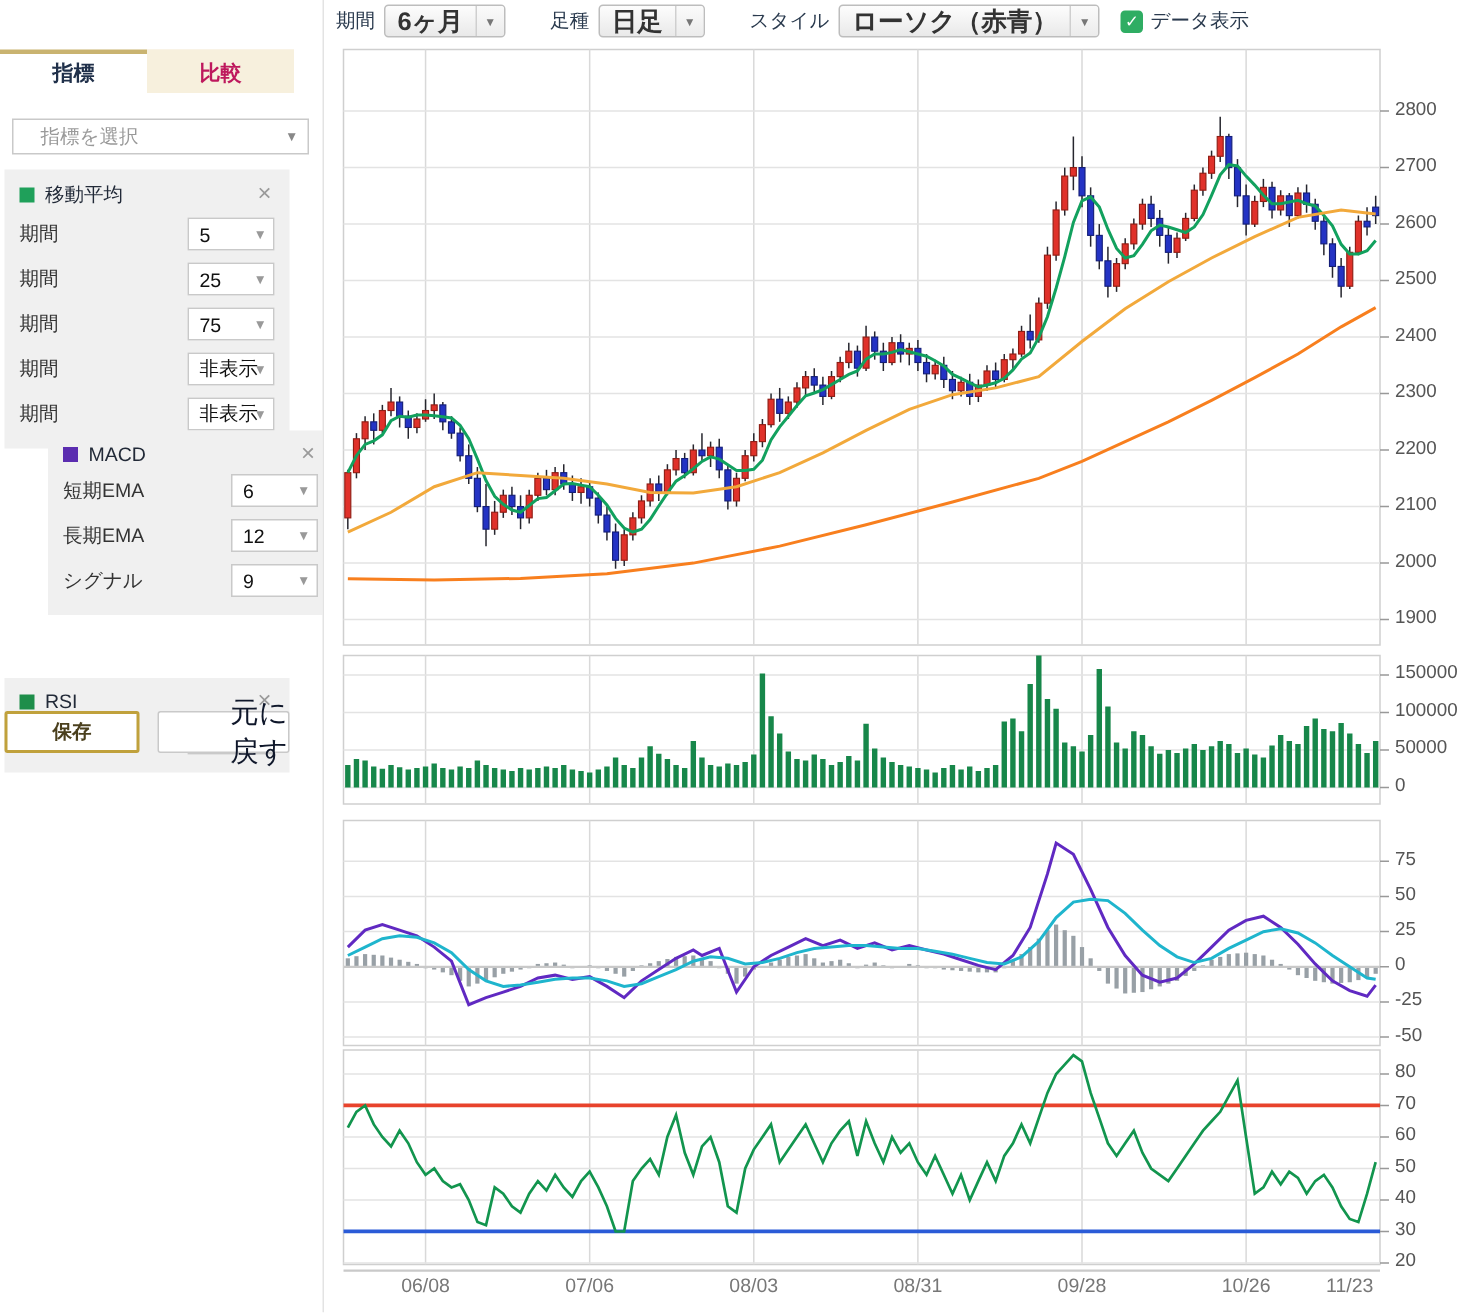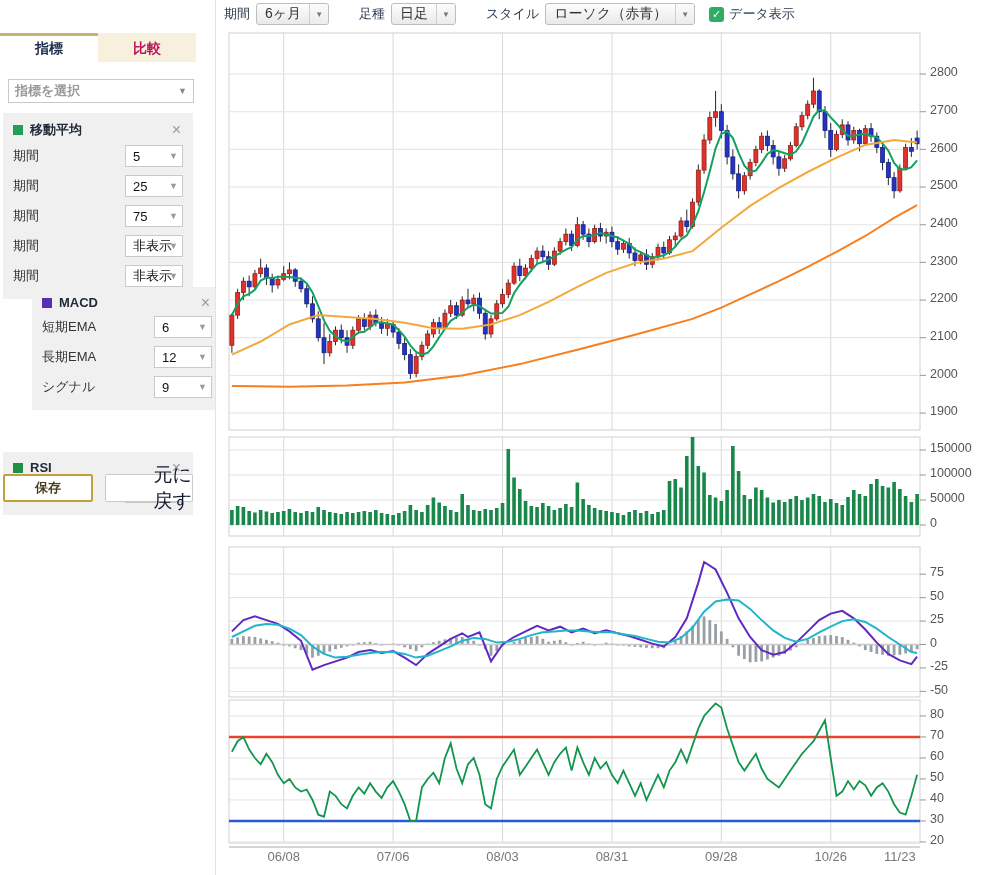--- a/index.html
+++ b/index.html
@@ -5,44 +5,44 @@
   html,body{margin:0;padding:0;background:#fff;width:983px;height:875px;overflow:hidden;
     font-family:"Liberation Sans","DejaVu Sans",sans-serif;}
   .app{position:relative;width:983px;height:875px;background:#fff;}
   
   .sidebar{position:absolute;left:0;top:0;width:196px;height:875px;background:#fff;}
   .tabs{position:absolute;left:0;top:33px;width:196px;height:29px;display:flex;}
   .tab{flex:1;display:flex;align-items:center;justify-content:center;font-size:14px;font-weight:bold;cursor:pointer;}
   .tab.active{background:#fff;border-top:3px solid #c9b370;color:#20304a;}
   .tab.inactive{background:#f7f0dd;color:#be185d;border-top:3px solid #f7f0dd;}
   .ind-select{position:absolute;left:8px;top:79px;width:178px;height:22px;border:1px solid #c9c9c9;background:#fff;
-    font-size:13px;color:#999;display:flex;align-items:center;padding-left:6px;font-weight:bold;}
+    font-size:13px;color:#999;display:flex;align-items:center;padding-left:18px;}
   .ind-select .arr{position:absolute;right:6px;color:#888;font-size:9px;}
   .section{position:absolute;left:3px;width:190px;background:#f0f0f0;}
   .sec-head{display:flex;align-items:center;padding:8px 10px 2px 10px;}
   .sec-sq{width:10px;height:10px;margin-right:7px;}
-  .sec-title{font-weight:bold;font-size:13px;color:#222a38;flex:1;}
+  .sec-title{font-weight:normal;font-size:13px;color:#222a38;flex:1;}
   .sec-close{color:#9a9a9a;font-size:16px;line-height:10px;cursor:pointer;padding:0 2px;}
   .sec-row{display:flex;align-items:center;padding:3px 10px;height:24px;}
   .sec-row .lbl{flex:1;font-size:13px;color:#333;}
   .mini-select{position:relative;width:58px;height:22px;border:1px solid #c9c9c9;background:#fff;font-size:13px;color:#111;
     display:flex;align-items:center;padding-left:7px;box-sizing:border-box;}
   .mini-select .arr{position:absolute;right:4px;color:#999;font-size:9px;}
   .btn-row{position:absolute;left:3px;top:474px;width:190px;display:flex;justify-content:space-between;text-align:right;}
   .btn-save{width:90px;height:28px;background:#fff;border:2px solid #c0a13c;border-radius:2px;font-weight:bold;
     color:#4a3f1d;font-size:13px;display:flex;align-items:center;justify-content:center;cursor:pointer;box-sizing:border-box;}
   .btn-reset{width:88px;height:28px;background:#fff;border:1px solid #c9c9c9;border-radius:2px;color:#0f172a;font-size:19px;
     display:flex;align-items:center;justify-content:center;cursor:pointer;box-sizing:border-box;padding-left:40px;}
   
   .chart-region{position:absolute;left:215px;top:0;width:768px;height:875px;border-left:1px solid #e3e3e3;background:#fff;}
   .toolbar{position:absolute;left:0;top:0;width:768px;height:28px;display:flex;align-items:center;font-size:13px;color:#2a3a4e;}
   .tb-label{margin:0 6px 0 8px;}
   .tb-btn{display:flex;align-items:stretch;border:1px solid #bdbdbd;border-radius:3px;overflow:hidden;
     background:linear-gradient(#fdfdfd,#e9e9e9);cursor:pointer;height:20px;}
-  .tb-btn .val{display:flex;align-items:center;padding:0 8px;font-size:14px;color:#333;}
+  .tb-btn .val{display:flex;align-items:center;padding:0 8px;font-size:17px;color:#333;font-weight:bold;}
   .tb-btn .drop{display:flex;align-items:center;padding:0 5px;border-left:1px solid #cfcfcf;color:#777;font-size:8px;background:linear-gradient(#fbfbfb,#ececec);}
   .tb-gap{width:22px;}
   .chk{width:15px;height:15px;background:#2fad63;border-radius:3px;color:#fff;font-size:11px;font-weight:bold;
     display:flex;align-items:center;justify-content:center;margin:0 5px 0 14px;cursor:pointer;}
   svg.chart{position:absolute;left:0;top:0;}
   text{font-family:"Liberation Sans","DejaVu Sans",sans-serif;}
 </style>
 </head>
 <body>
 

